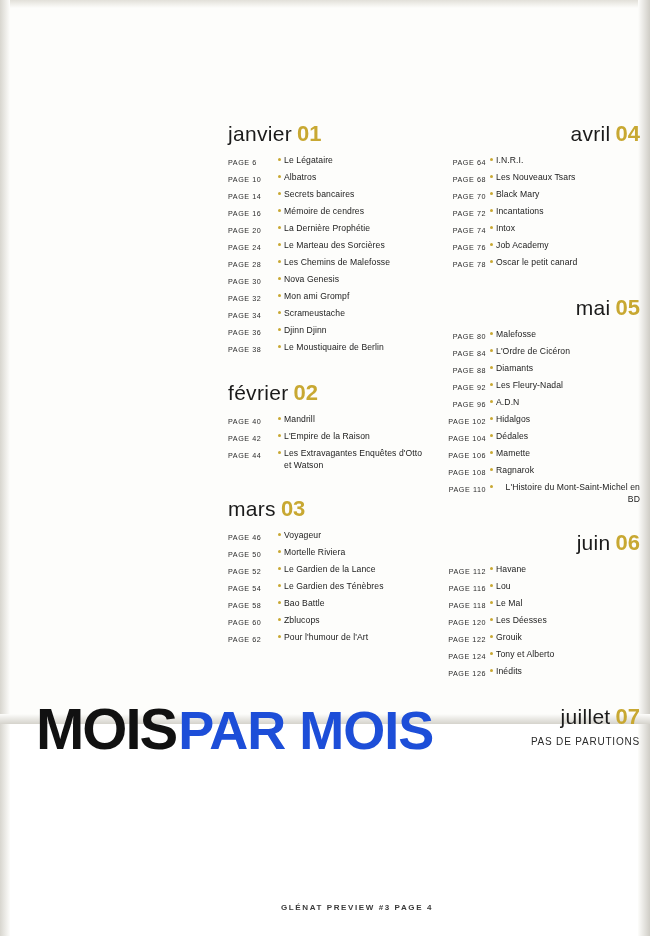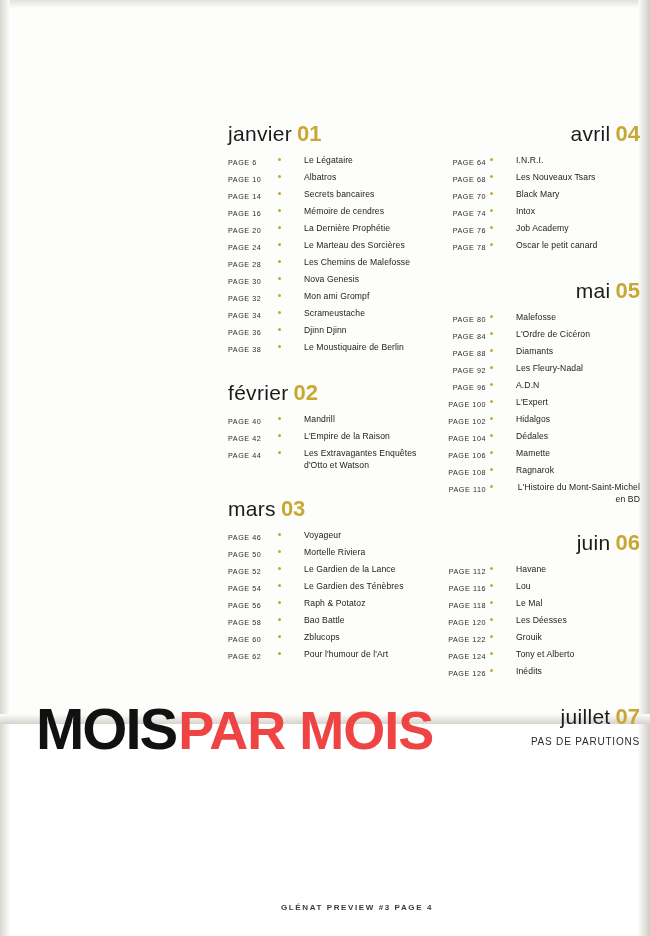--- a/index.html
+++ b/index.html
@@ -100,21 +100,20 @@
     width: 3px;
     height: 3px;
     border-radius: 50%;
     background: #c8a832;
   }
   .entry .ti {
     font-size: 8.6px;
     color: #1b1b1b;
     letter-spacing: 0.1px;
     line-height: 11.5px;
-    margin-left: 20px;
   }
   .month-gap-lg { height: 22px; }
 
   .noparutions {
     font-size: 10px;
     letter-spacing: 0.8px;
     color: #2b2b2b;
     text-transform: uppercase;
     margin-top: -2px;
   }
@@ -132,21 +131,21 @@
     font-size: 58px;
     letter-spacing: -2px;
     color: #111111;
     vertical-align: baseline;
   }
   .bigtitle .t2 {
     font-family: "Liberation Sans", sans-serif;
     font-weight: 700;
     font-size: 54px;
     letter-spacing: -1px;
-    color: #ef4444;
+    color: #1d4ed8;
     vertical-align: baseline;
     margin-left: 2px;
   }
 
   .footer {
     position: absolute;
     left: 0;
     top: 903px;
     width: 650px;
     text-align: center;
@@ -306,27 +305,20 @@
             <div class="ti">Le Gardien de la Lance</div>
           </div>
           <div class="entry">
             <div class="pg">PAGE 54</div>
             <div class="dot">
               <i></i>
             </div>
             <div class="ti">Le Gardien des Ténèbres</div>
           </div>
           <div class="entry">
-            <div class="pg">PAGE 56</div>
-            <div class="dot">
-              <i></i>
-            </div>
-            <div class="ti">Raph &amp; Potatoz</div>
-          </div>
-          <div class="entry">
             <div class="pg">PAGE 58</div>
             <div class="dot">
               <i></i>
             </div>
             <div class="ti">Bao Battle</div>
           </div>
           <div class="entry">
             <div class="pg">PAGE 60</div>
             <div class="dot">
               <i></i>
@@ -360,20 +352,27 @@
             <div class="ti">Les Nouveaux Tsars</div>
           </div>
           <div class="entry">
             <div class="pg">PAGE 70</div>
             <div class="dot">
               <i></i>
             </div>
             <div class="ti">Black Mary</div>
           </div>
           <div class="entry">
+            <div class="pg">PAGE 72</div>
+            <div class="dot">
+              <i></i>
+            </div>
+            <div class="ti">Incantations</div>
+          </div>
+          <div class="entry">
             <div class="pg">PAGE 74</div>
             <div class="dot">
               <i></i>
             </div>
             <div class="ti">Intox</div>
           </div>
           <div class="entry">
             <div class="pg">PAGE 76</div>
             <div class="dot">
               <i></i>
@@ -418,27 +417,20 @@
               <i></i>
             </div>
             <div class="ti">Les Fleury-Nadal</div>
           </div>
           <div class="entry">
             <div class="pg">PAGE 96</div>
             <div class="dot">
               <i></i>
             </div>
             <div class="ti">A.D.N</div>
-          </div>
-          <div class="entry">
-            <div class="pg">PAGE 100</div>
-            <div class="dot">
-              <i></i>
-            </div>
-            <div class="ti">L'Expert</div>
           </div>
           <div class="entry">
             <div class="pg">PAGE 102</div>
             <div class="dot">
               <i></i>
             </div>
             <div class="ti">Hidalgos</div>
           </div>
           <div class="entry">
             <div class="pg">PAGE 104</div>

